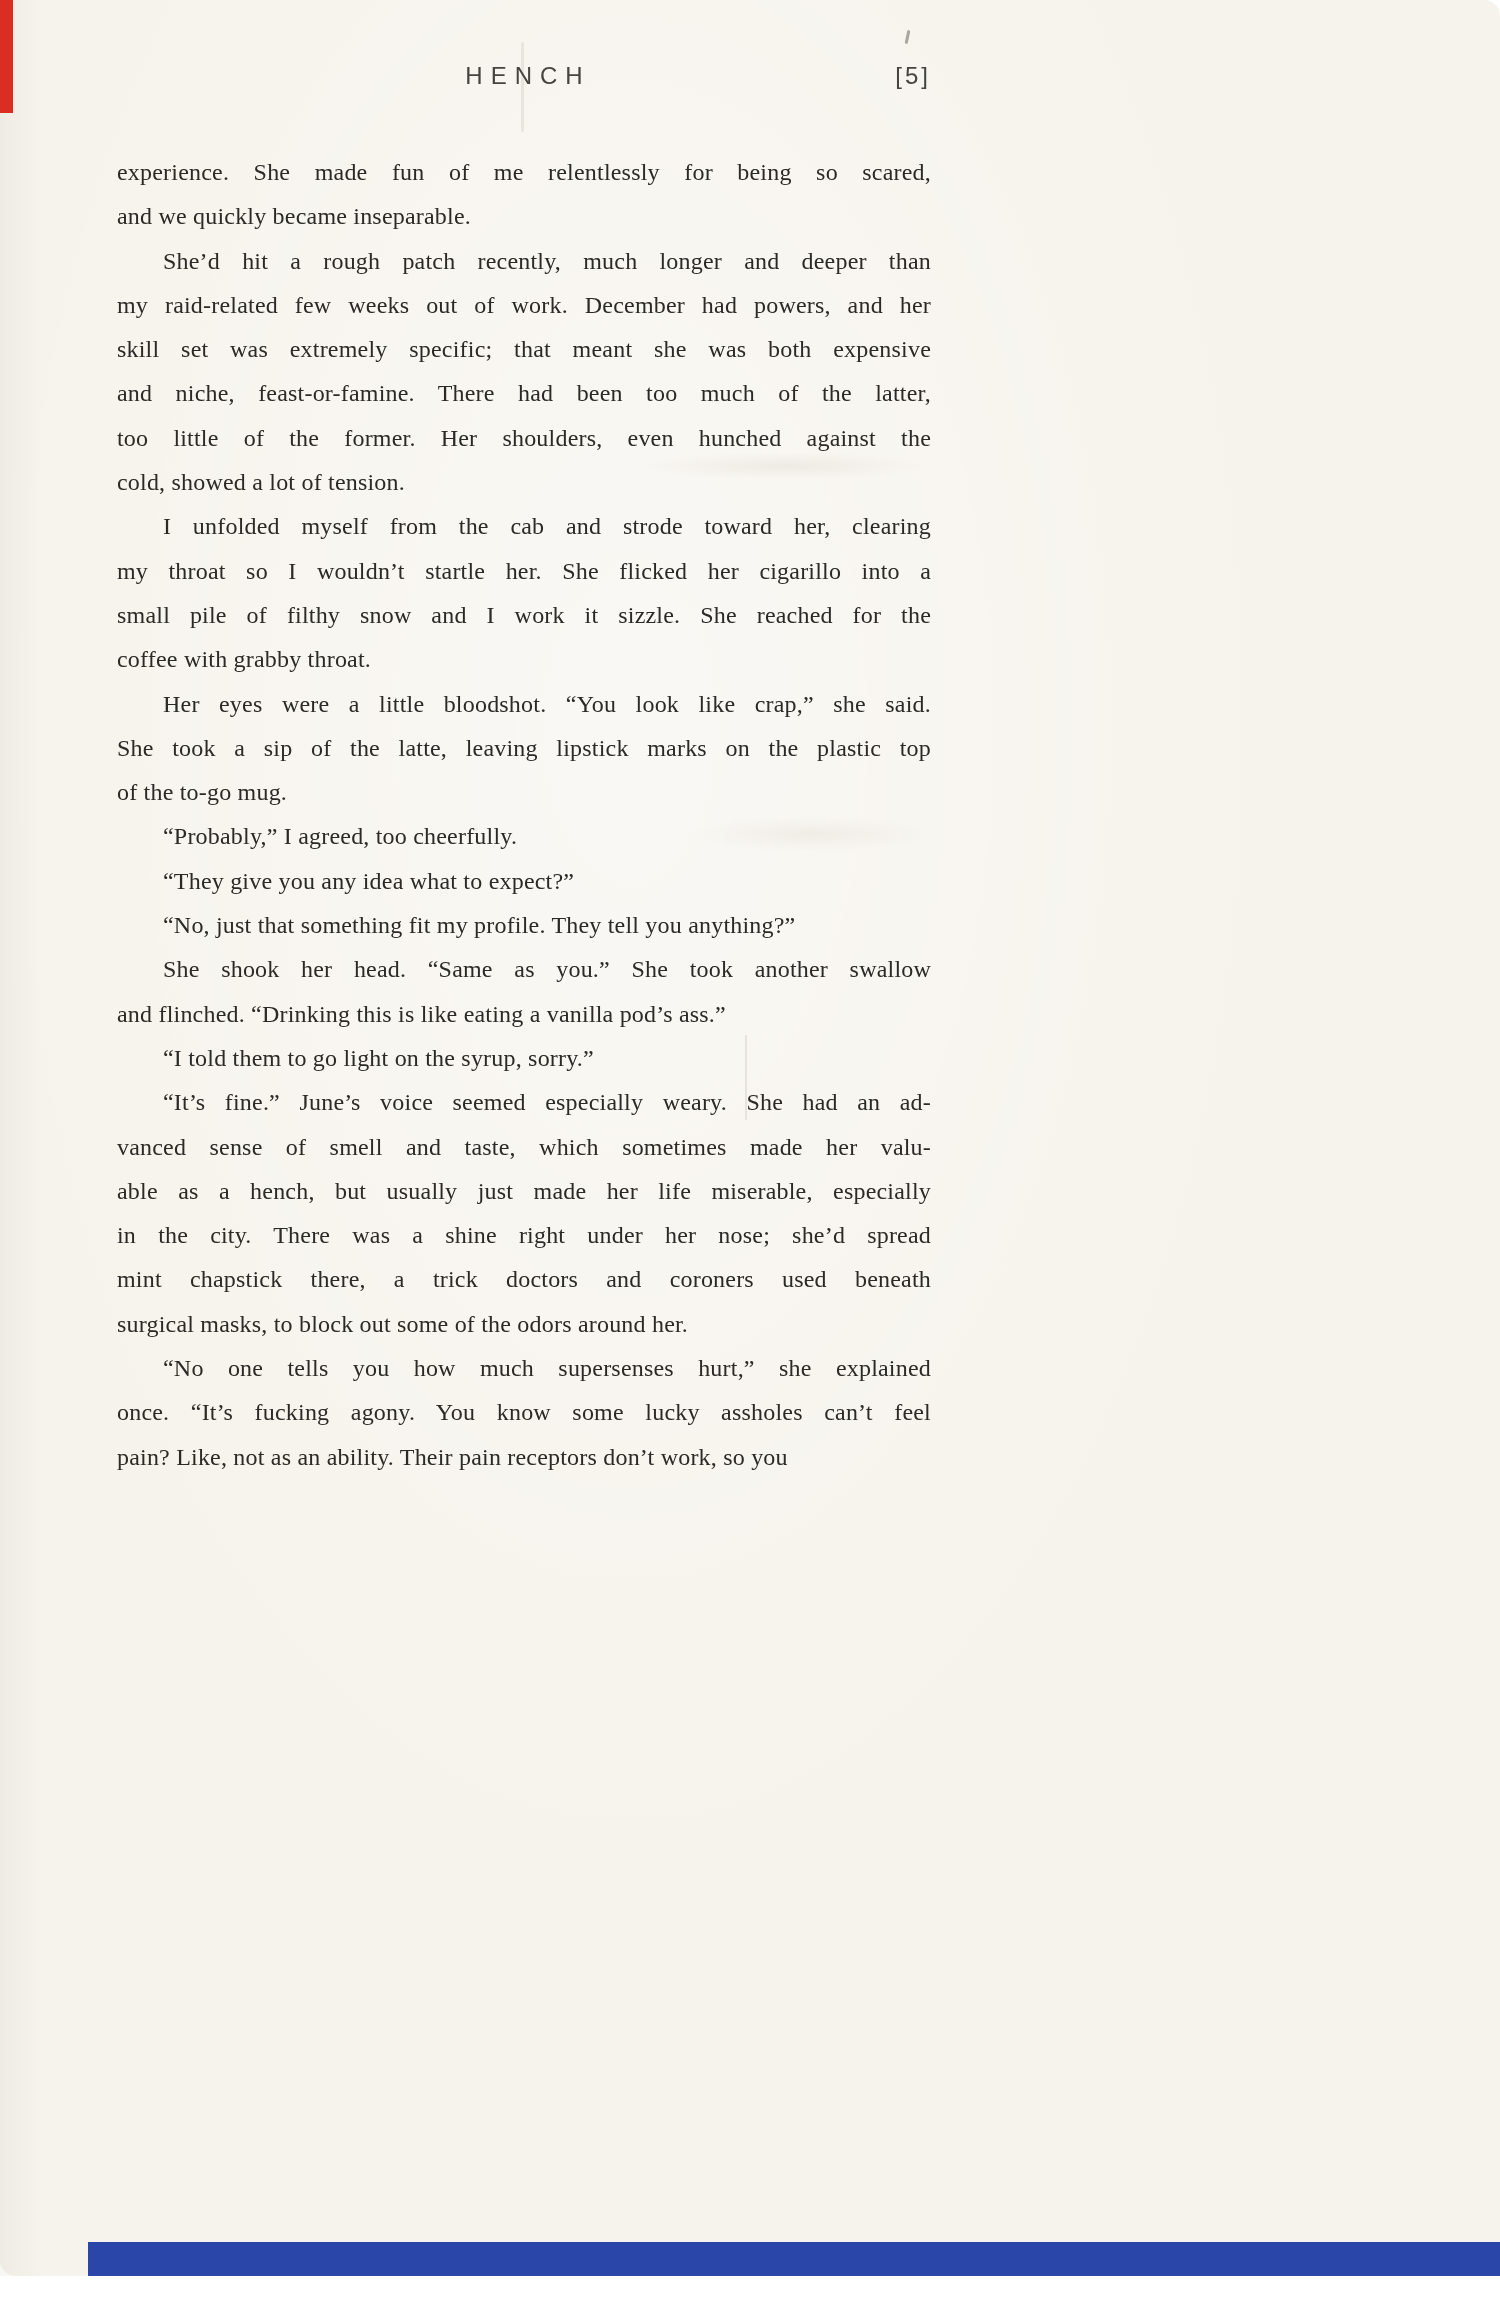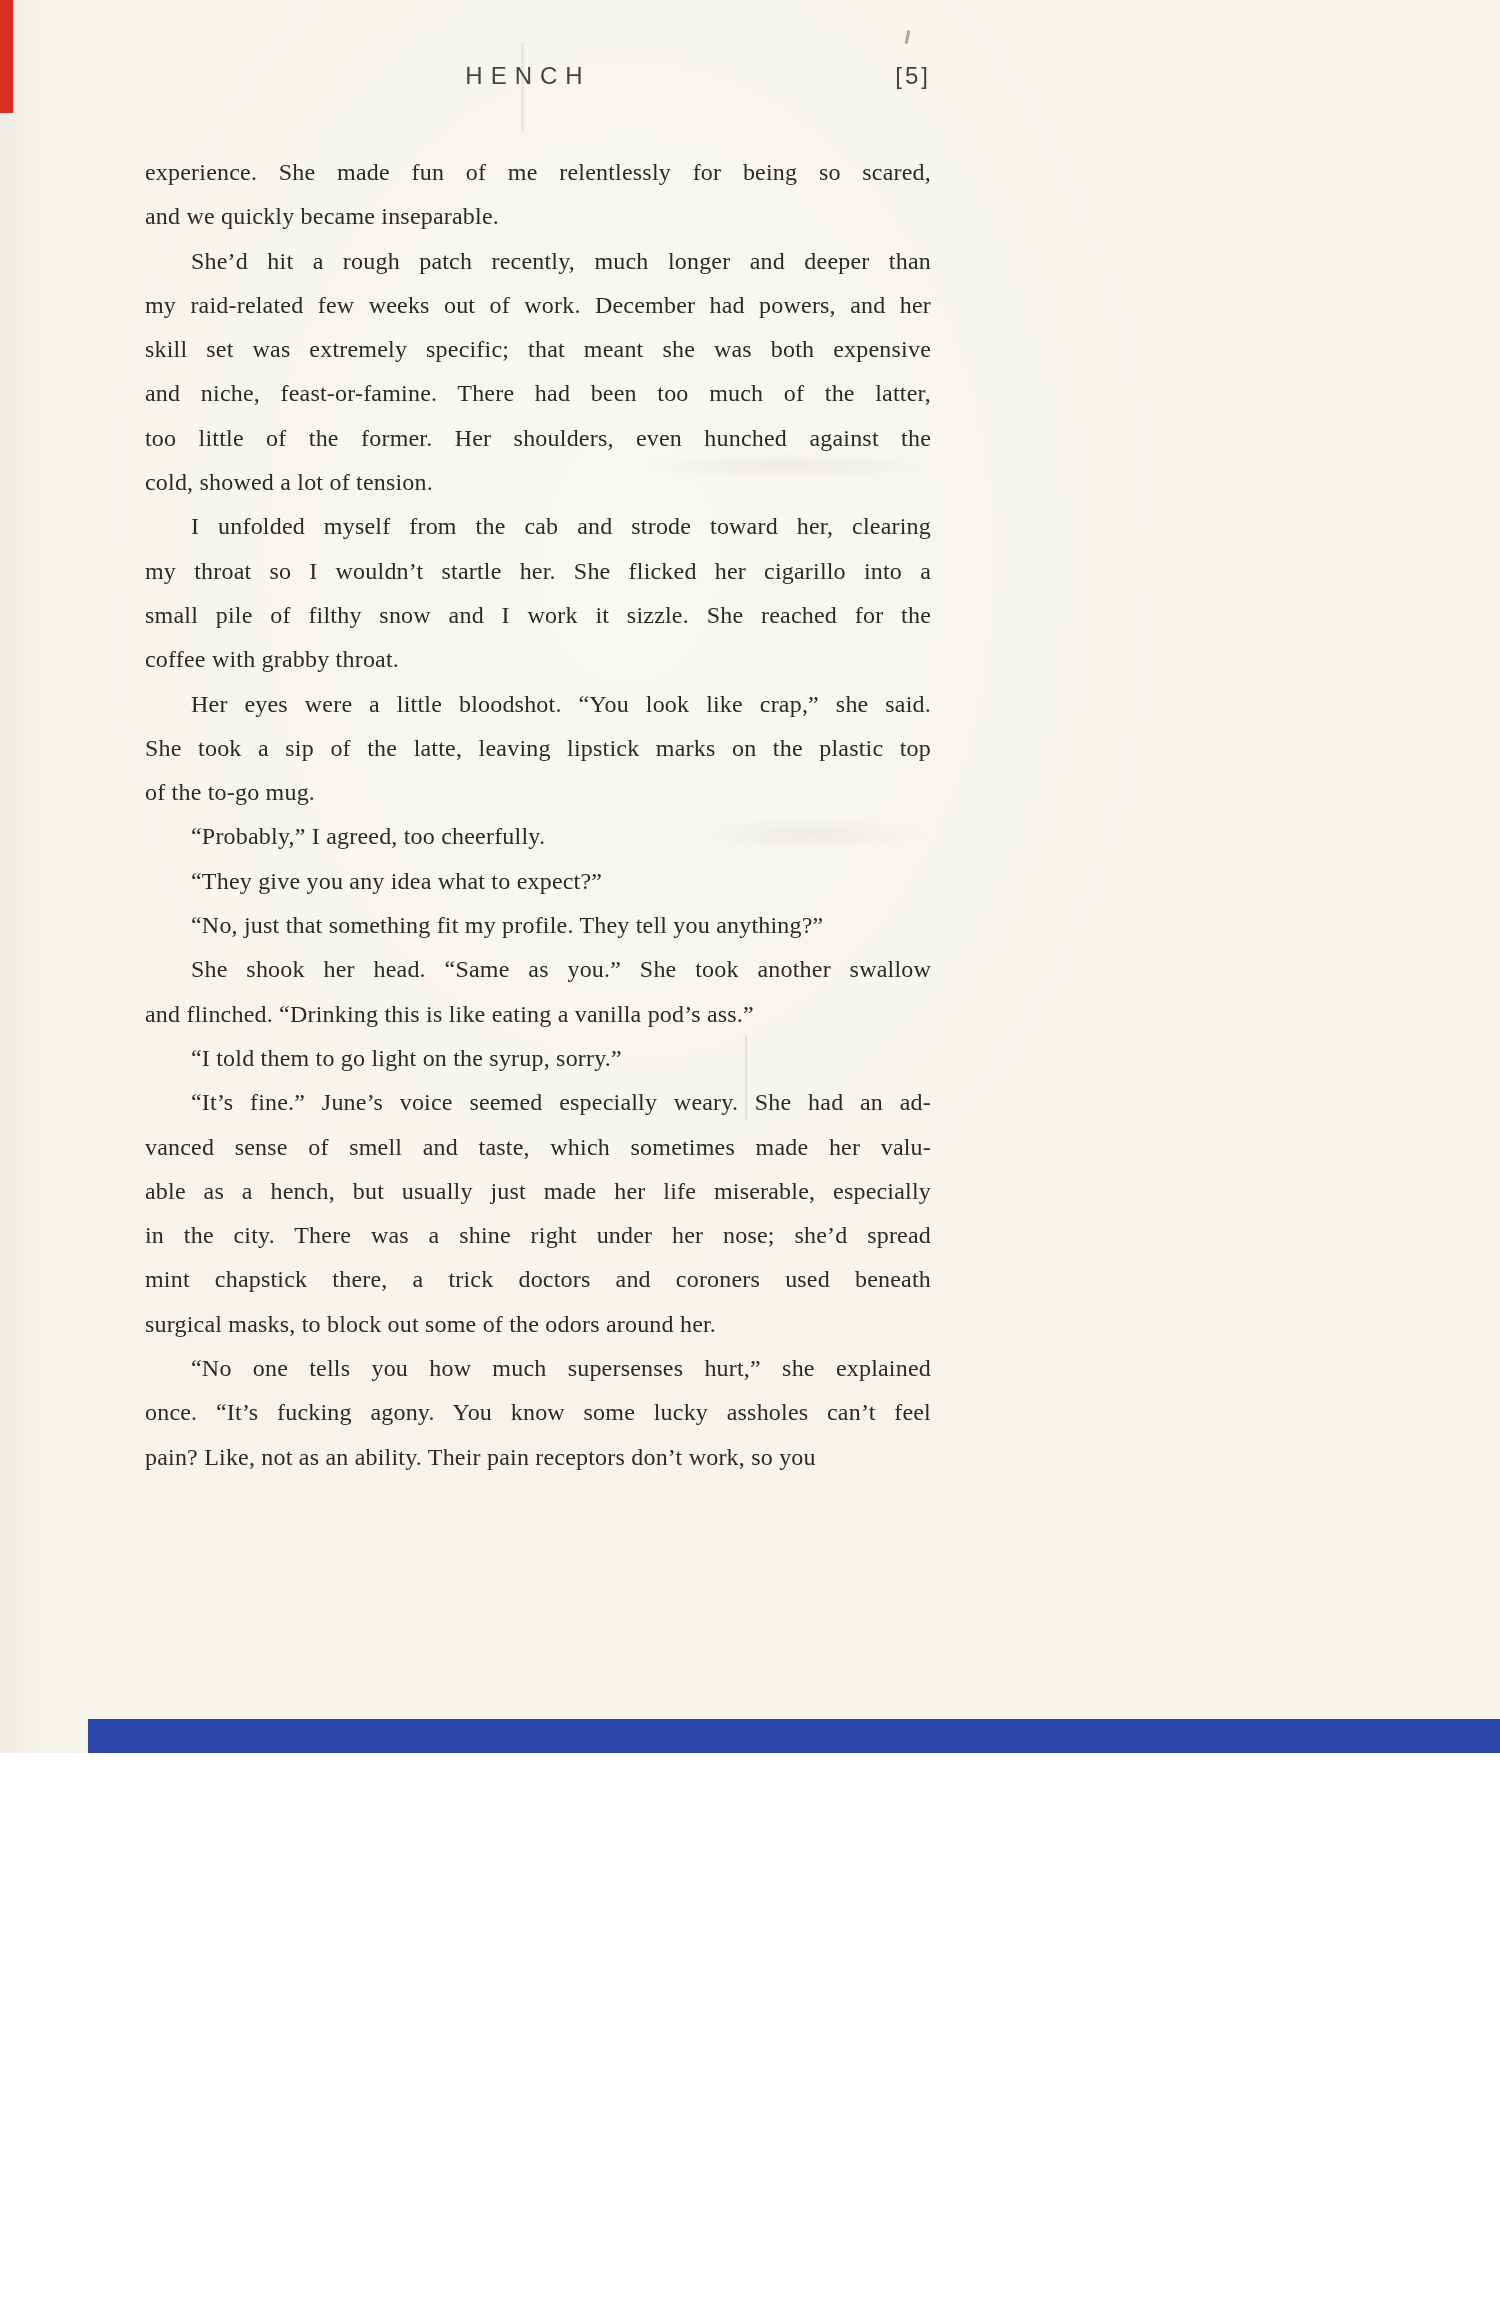--- a/index.html
+++ b/index.html
@@ -6,25 +6,26 @@
     margin: 0;
     padding: 0;
     width: 1500px;
     height: 2313px;
     overflow: hidden;
     font-family: "Liberation Serif", "DejaVu Serif", serif;
   }
   .page {
     position: relative;
     width: 1500px;
-    height: 1753px;
+    height: 2276px;
     background:
       radial-gradient(ellipse at 42% 32%, rgba(255,255,255,0.45) 0%, rgba(255,255,255,0) 55%),
       var(--paper, #f6f3ec);
     color: var(--ink, #2b2a26);
+    border-radius: 16px;
   }
 
   
   .red-strip {
     position: absolute;
     left: 0; top: 0;
     width: 13px; height: 113px;
     background: var(--red-edge, #df2b1e);
   }
   .blue-strip {
@@ -67,21 +68,20 @@
   .line {
     font-size: 24px;
     line-height: 44.3px;
     height: 44.3px;
     white-space: normal;
     text-align: justify;
     text-align-last: justify;
     -moz-text-align-last: justify;
     letter-spacing: 0.2px;
     overflow: hidden;
-    margin-left: 28px;
   }
   .line.last {
     text-align-last: left;
     -moz-text-align-last: left;
   }
   .para.indent .line:first-child { text-indent: 46px; }
 
   
   .artifact { position: absolute; pointer-events: none; }
   .crease-top {

